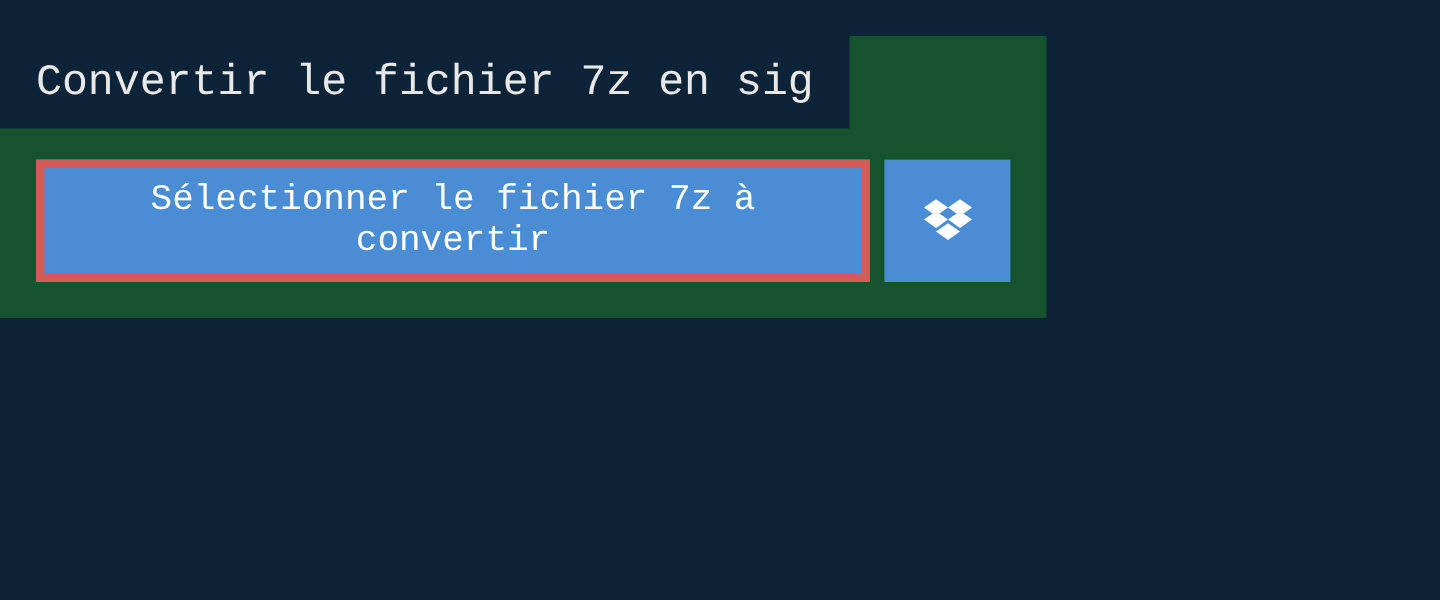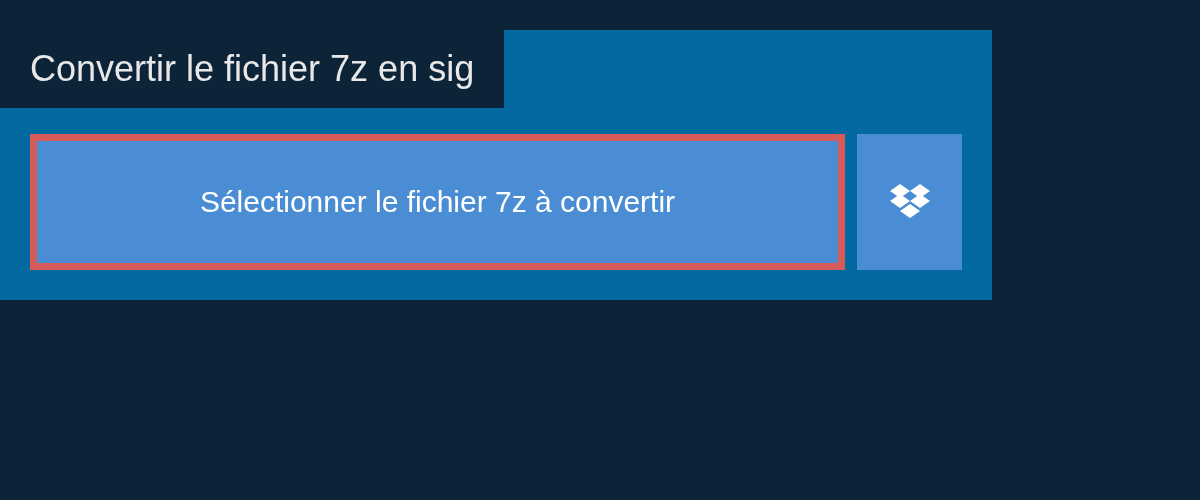--- a/index.html
+++ b/index.html
@@ -8,23 +8,24 @@
       box-sizing: border-box;
     }
     body {
       width: 1200px;
       height: 500px;
       background: #0d2438;
       font-family: -apple-system, BlinkMacSystemFont, "Segoe UI", Arial, sans-serif;
       overflow: hidden;
     }
     .container {
-      background: #0369a1;
-      width: 992px;
+      background: #14532d;
+      width: 872px;
       margin-top: 30px;
+      font-family: Liberation Mono, monospace;
     }
     .title-box {
       display: inline-block;
       background: #0d2438;
       padding: 18px 30px 18px 30px;
     }
     .title-text {
       color: #e8e8e8;
       font-size: 36px;
       font-weight: 300;
@@ -34,21 +35,21 @@
       padding: 26px 30px 30px 30px;
       gap: 12px;
     }
     .select-button {
       flex: 1;
       background: #4a8dd4;
       border: 7px solid #d55a5a;
       color: #ffffff;
       font-size: 30px;
       font-weight: 300;
-      padding: 44px 20px;
+      padding: 10px 20px;
       text-align: center;
       cursor: pointer;
     }
     .dropbox-button {
       width: 105px;
       background: #4a8dd4;
       display: flex;
       align-items: center;
       justify-content: center;
       cursor: pointer;

